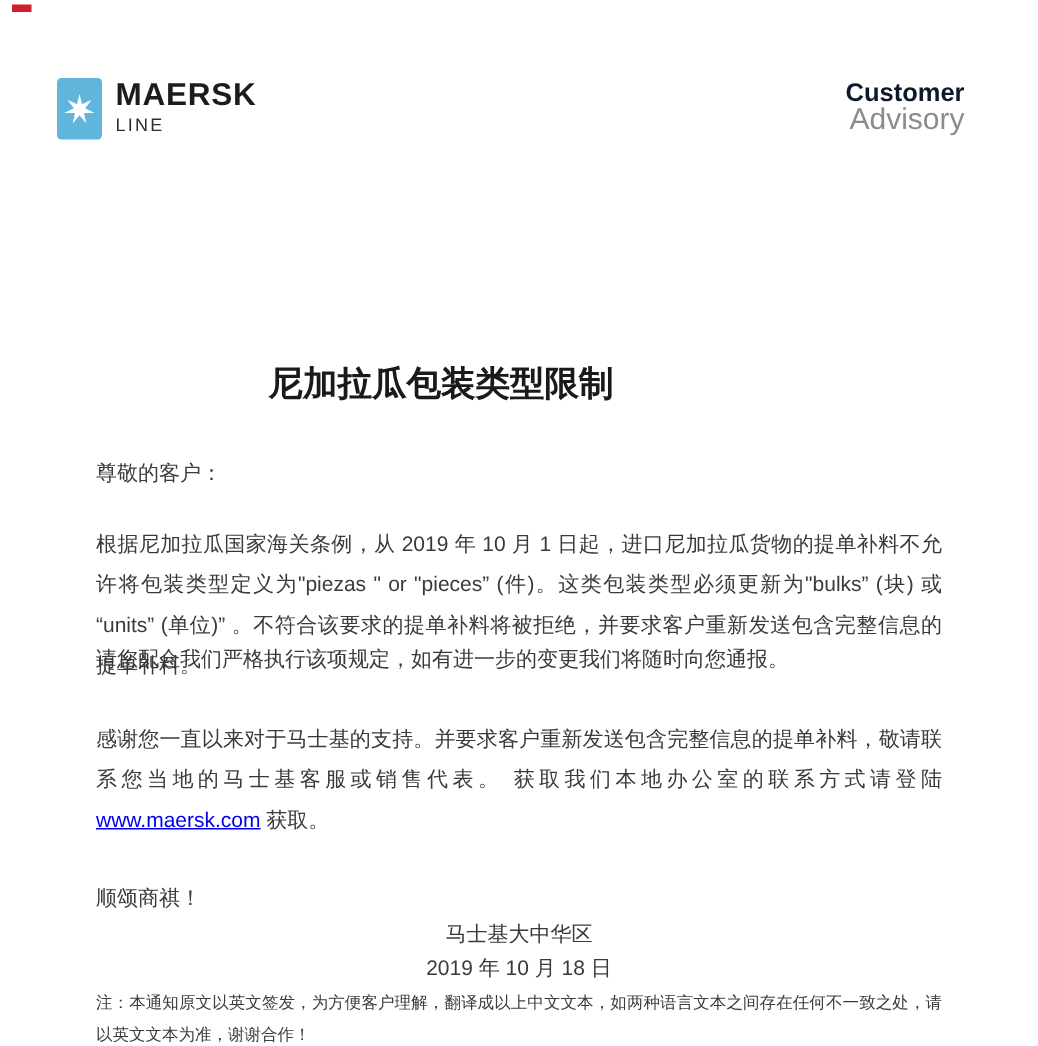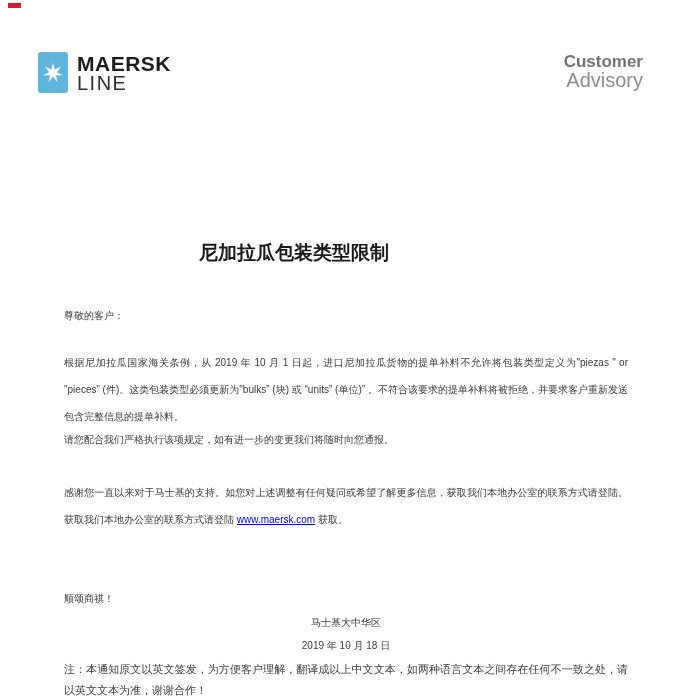--- a/index.html
+++ b/index.html
@@ -16,27 +16,27 @@
     color:var(--ink);
   }
   .corner-mark{position:absolute;left:8px;top:3px;width:13px;height:5px;background:var(--mark-red);}
   
   .header{position:absolute;top:52px;left:38px;right:49px;display:flex;justify-content:space-between;align-items:flex-start;}
   .logo{display:flex;gap:9px;align-items:center;}
   .logo-box{width:30px;height:41px;background:var(--logo-blue);border-radius:3px;display:flex;align-items:center;justify-content:center;flex:0 0 auto;}
   .logo-box svg{display:block;}
   .logo-text{display:flex;flex-direction:column;justify-content:center;}
   .logo-brand{font-size:21px;font-weight:bold;color:#1c1c1c;letter-spacing:0.5px;line-height:22px;}
-  .logo-sub{font-size:20px;color:#2e2e2e;letter-spacing:1.5px;line-height:17px;}
+  .logo-sub{font-size:12px;color:#2e2e2e;letter-spacing:1.5px;line-height:17px;}
   .advisory{text-align:right;}
-  .advisory-l1{font-size:17px;font-weight:bold;color:#737373;line-height:19px;}
+  .advisory-l1{font-size:17px;font-weight:bold;color:#0f172a;line-height:19px;}
   .advisory-l2{font-size:20px;color:#8c8c8c;line-height:19px;}
   
-  .doc-title{position:absolute;top:240px;left:0;width:588px;text-align:center;font-size:19px;font-weight:bold;color:#1a1a1a;}
-  .block{position:absolute;left:64px;width:564px;font-size:10px;line-height:27px;color:var(--ink);}
+  .doc-title{position:absolute;top:240px;left:0;width:588px;text-align:center;font-size:23px;font-weight:bold;color:#1a1a1a;}
+  .block{position:absolute;left:64px;width:564px;font-size:14px;line-height:27px;color:var(--ink);}
   .salutation{top:302px;}
   .para{text-align:justify;}
   .para-regulation{top:349px;}
   .para-compliance{top:426px;}
   .para-thanks{top:479px;}
   .closing{top:585px;}
   .signature{top:611px;text-align:center;line-height:23px;}
   .footnote{top:659px;font-size:11px;line-height:21px;color:#3c3c3c;text-align:justify;}
   .weblink{color:var(--link-blue);text-decoration:underline;cursor:pointer;margin-top:12px;}
 </style>
@@ -64,21 +64,21 @@
 </div>
 
 <div class="doc-title">尼加拉瓜包装类型限制</div>
 
 <div class="block salutation">尊敬的客户：</div>
 
 <div class="block para para-regulation">根据尼加拉瓜国家海关条例，从 2019 年 10 月 1 日起，进口尼加拉瓜货物的提单补料不允许将包装类型定义为"piezas " or "pieces” (件)。这类包装类型必须更新为"bulks” (块) 或 “units” (单位)” 。不符合该要求的提单补料将被拒绝，并要求客户重新发送包含完整信息的提单补料。</div>
 
 <div class="block para para-compliance">请您配合我们严格执行该项规定，如有进一步的变更我们将随时向您通报。</div>
 
-<div class="block para para-thanks"><span>感谢您一直以来对于马士基的支持。如您对上述调整有任何疑问或希望了解更多信息，获取我们本地办公室的联系方式请登陆。 获取我们本地办公室的联系方式请登陆 </span><a class="weblink" href="#">www.maersk.com</a><span> 获取。</span></div>
+<div class="block para para-thanks"><span>感谢您一直以来对于马士基的支持。并要求客户重新发送包含完整信息的提单补料，敬请联系您当地的马士基客服或销售代表。 获取我们本地办公室的联系方式请登陆 </span><a class="weblink" href="#">www.maersk.com</a><span> 获取。</span></div>
 
 <div class="block closing">顺颂商祺！</div>
 
 <div class="block signature">
   <div>马士基大中华区</div>
   <div>2019 年 10 月 18 日</div>
 </div>
 
 <div class="block footnote">注：本通知原文以英文签发，为方便客户理解，翻译成以上中文文本，如两种语言文本之间存在任何不一致之处，请以英文文本为准，谢谢合作！</div>
 

